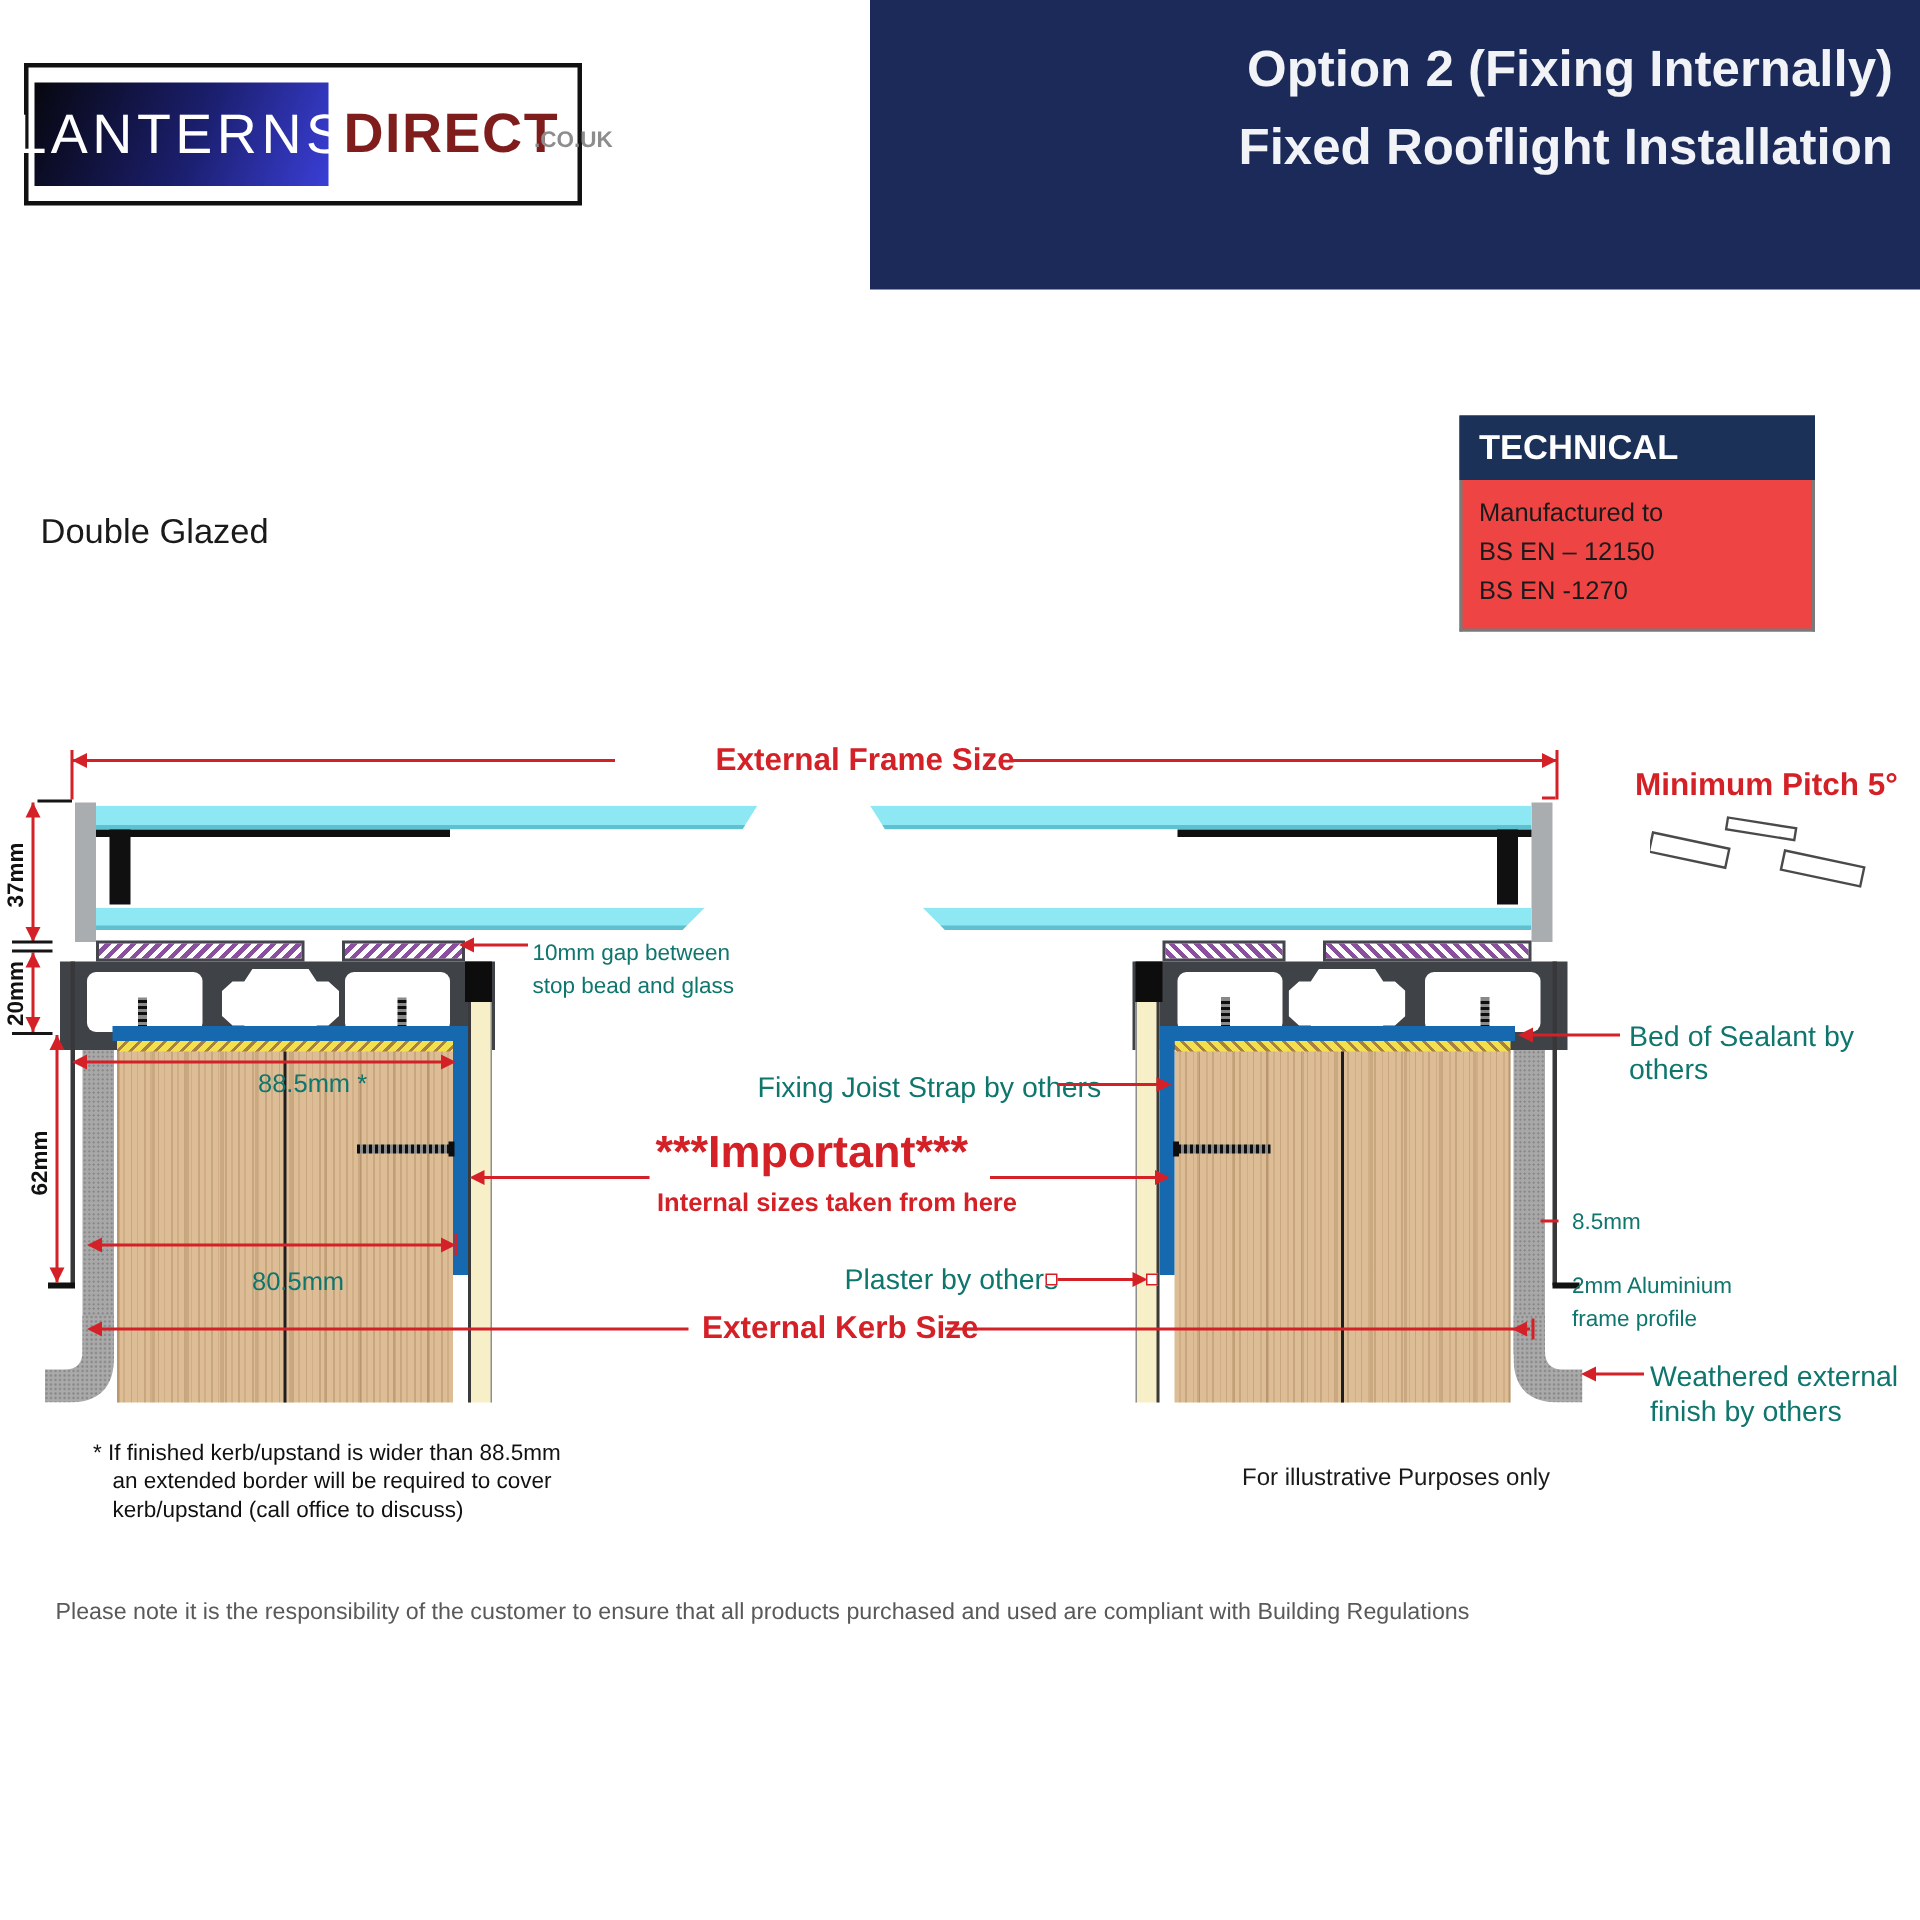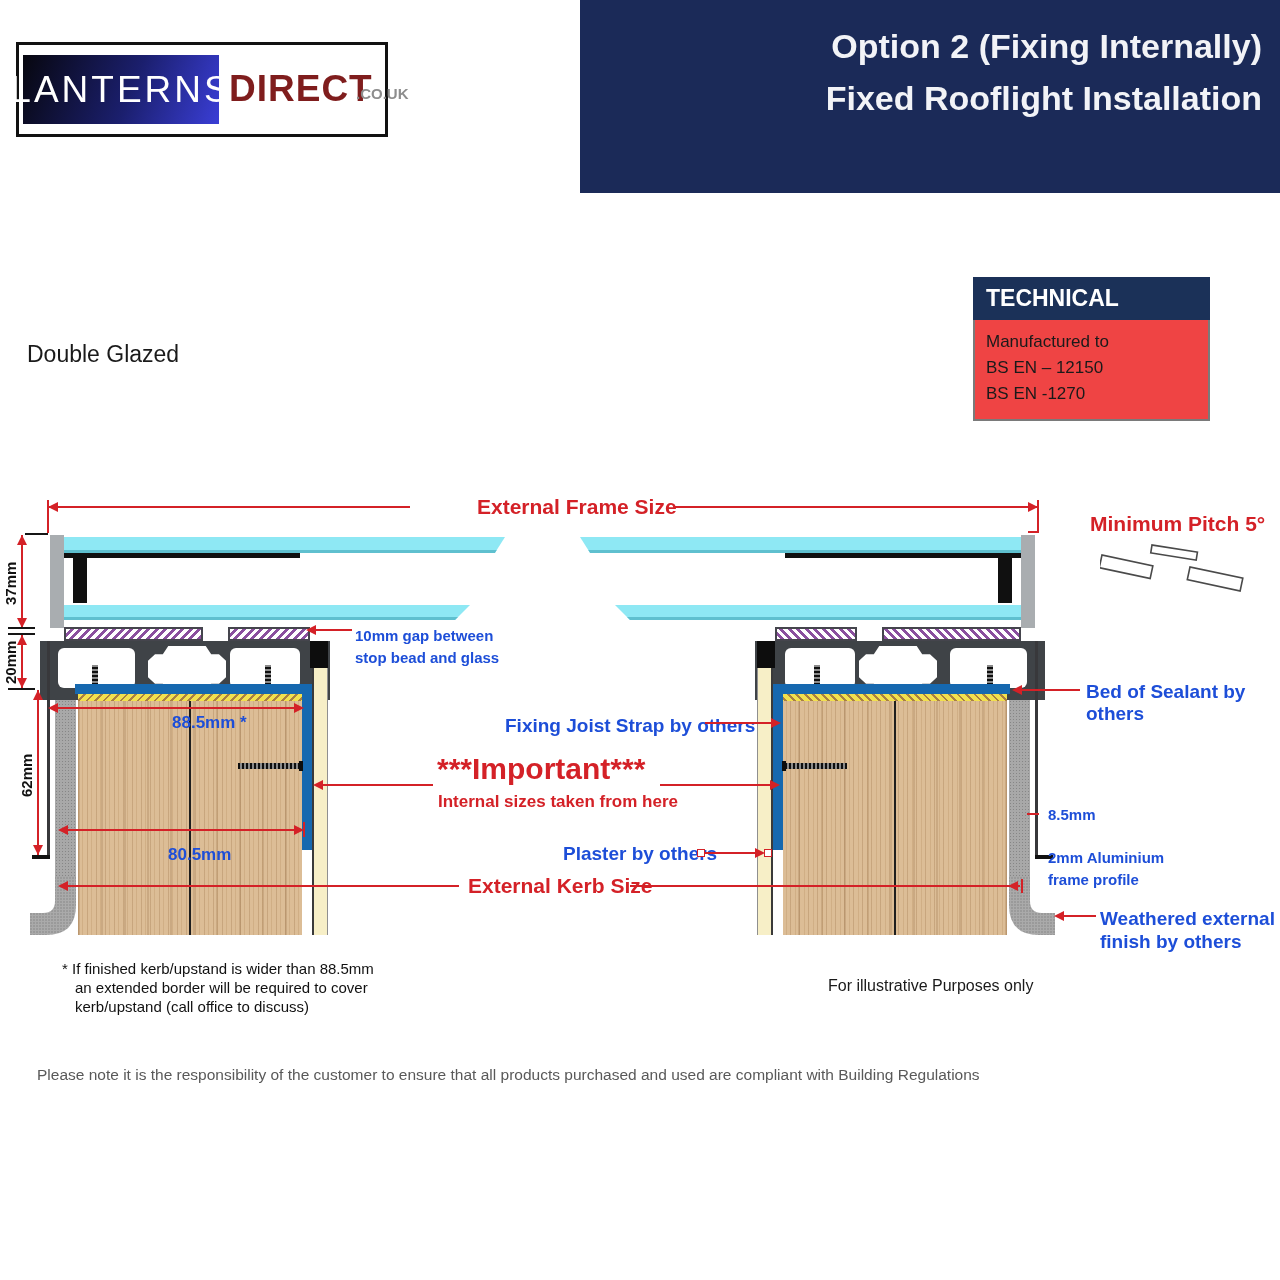--- a/index.html
+++ b/index.html
@@ -37,21 +37,21 @@
   .rv{position:absolute;background:#d42127;width:2px;}
   .bt{position:absolute;background:#151515;height:2px;}
   .ar{position:absolute;width:0;height:0;border-style:solid;}
   .ar-l{border-width:5px 10px 5px 0;border-color:transparent #d42127 transparent transparent;}
   .ar-r{border-width:5px 0 5px 10px;border-color:transparent transparent transparent #d42127;}
   .ar-u{border-width:0 5px 10px 5px;border-color:transparent transparent #d42127 transparent;}
   .ar-d{border-width:10px 5px 0 5px;border-color:#d42127 transparent transparent transparent;}
   .sq{position:absolute;width:8px;height:8px;background:#fff;border:1.5px solid #d42127;box-sizing:border-box;}
 
   .redlbl{position:absolute;color:#d42127;font-weight:700;}
-  .blklbl{position:absolute;color:#1d4ed8;font-weight:700;}
+  .blklbl{position:absolute;color:#0f766e;font-weight:400;}
   .vtext{position:absolute;writing-mode:vertical-rl;transform:rotate(180deg);
          font-size:15px;font-weight:700;color:#111;text-align:center;}
 
   
   .xsec-host{position:absolute;top:495px;width:475px;height:445px;}
   .xsec-host.right{transform:scaleX(-1);}
   .xs{position:absolute;}
   .edge-strip{left:20px;top:40px;width:14px;height:93px;background:#a9adb0;}
   .glass-top{left:34px;top:42px;width:441px;height:16px;background:#8ee8f4;
              box-shadow:inset 0 -3px 0 #5fc0cf;clip-path:polygon(0 0,100% 0,97.7% 100%,0 100%);}

